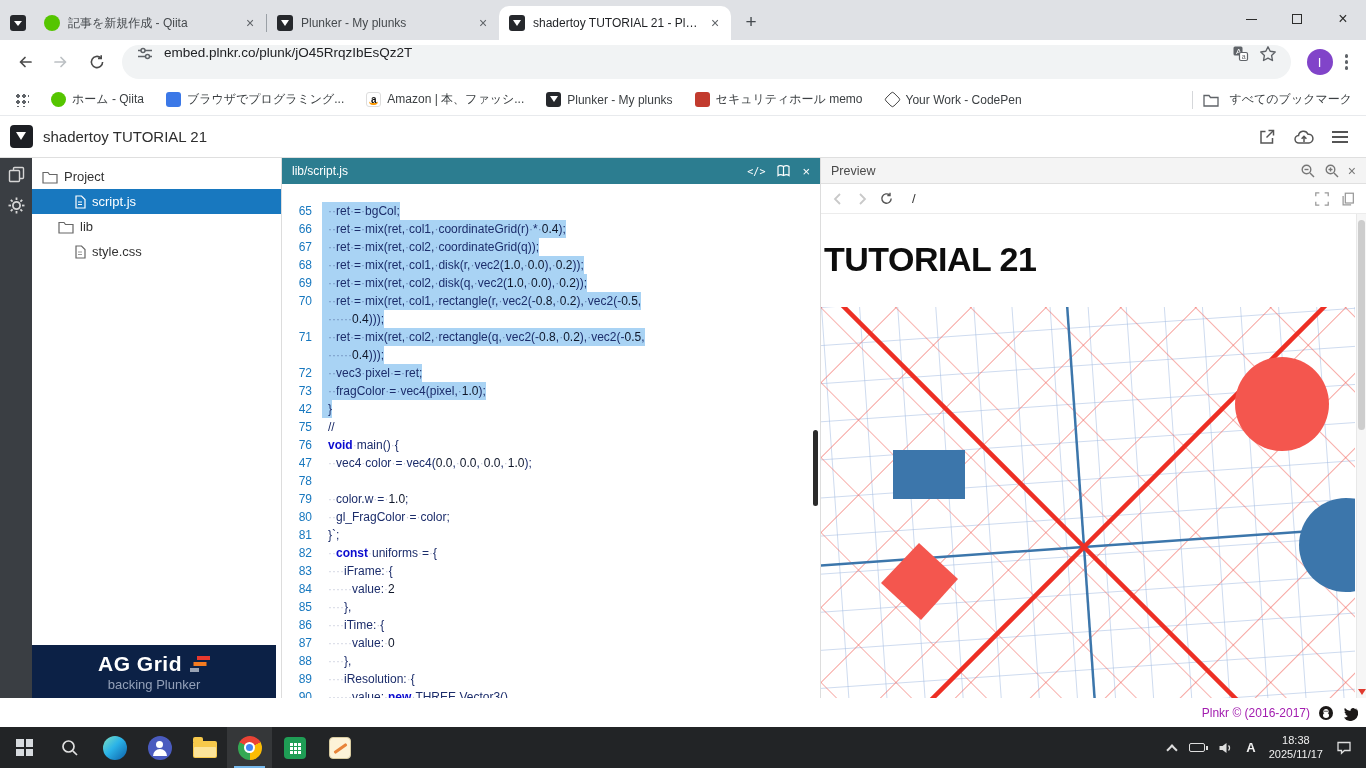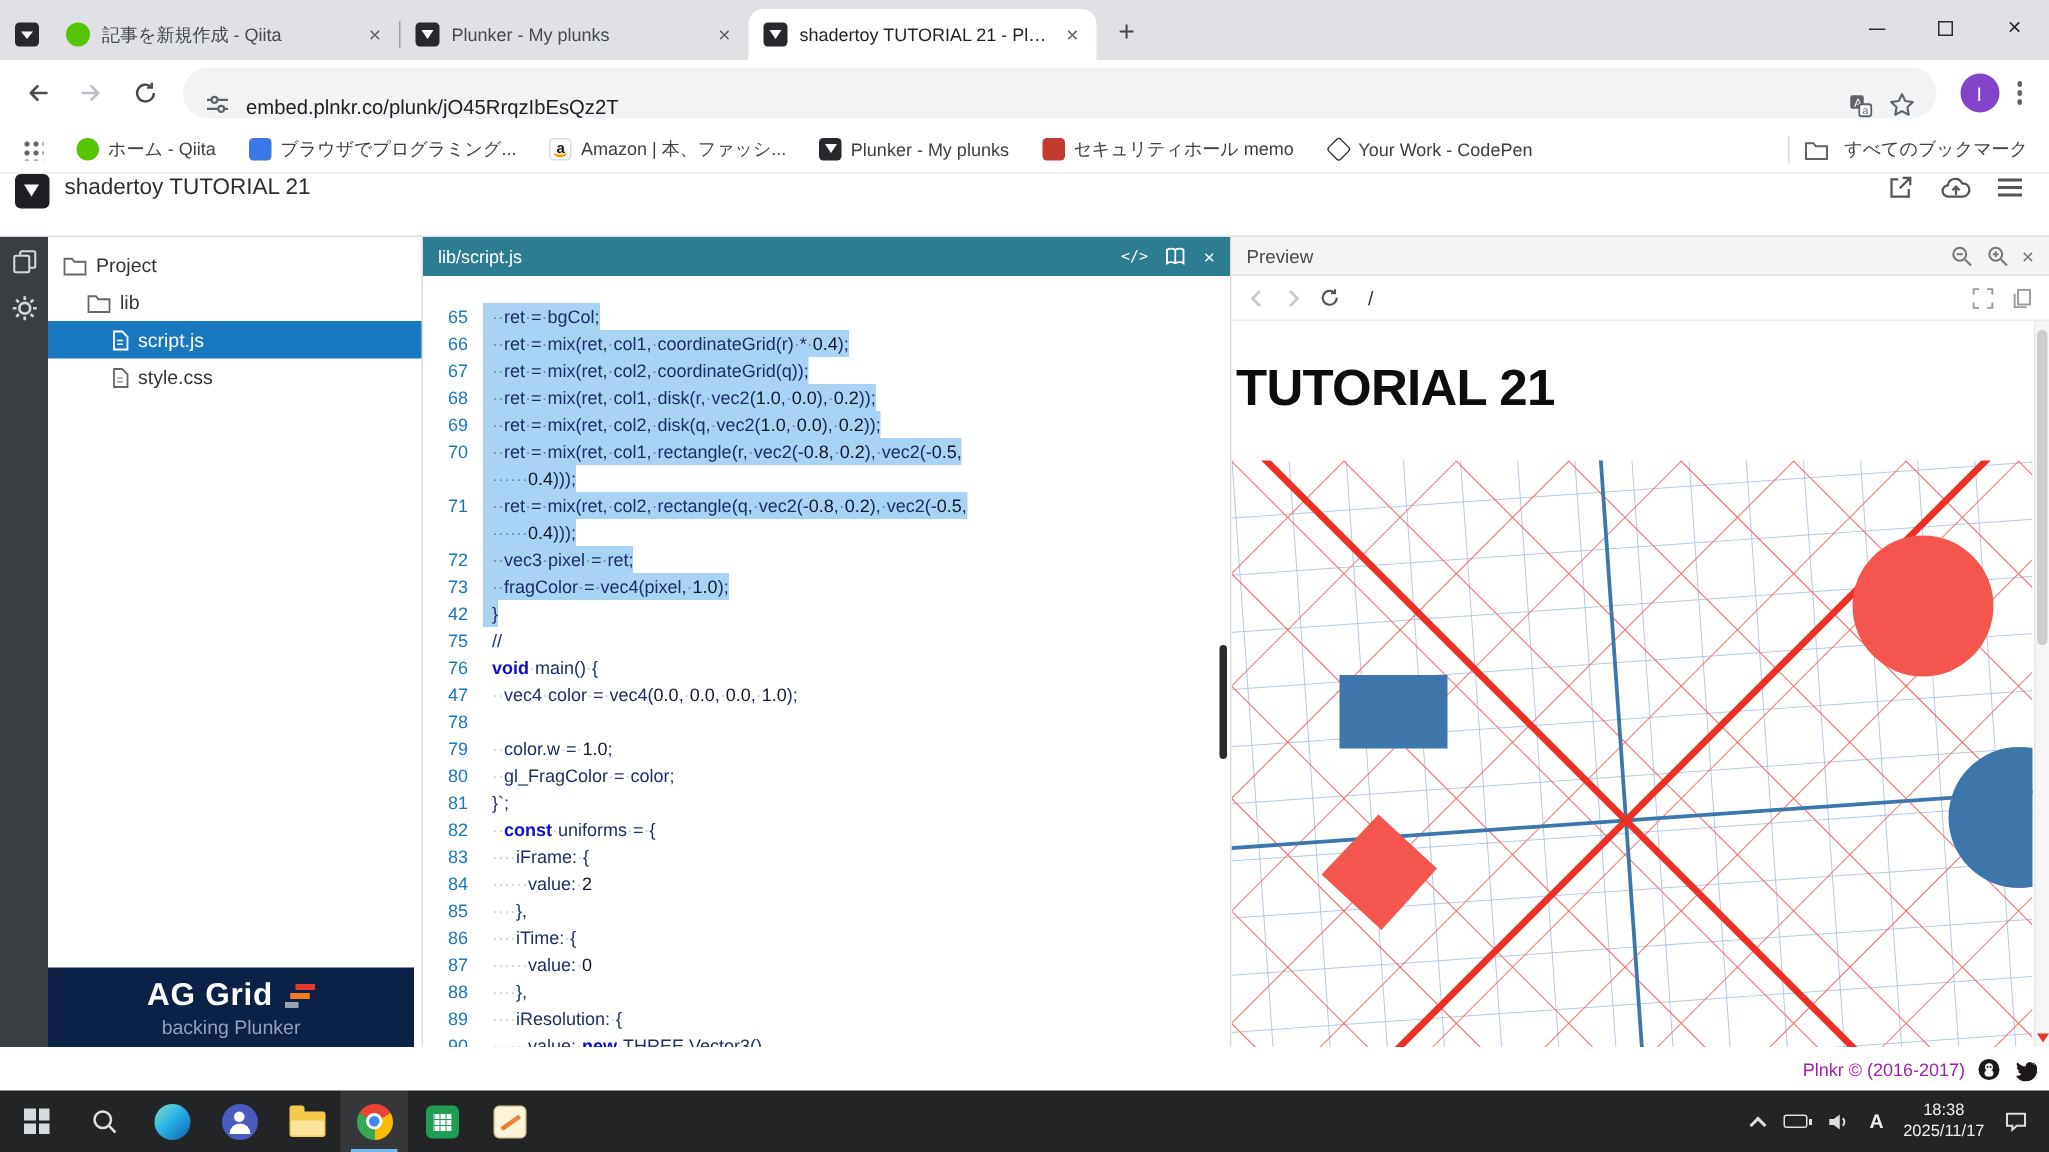--- a/index.html
+++ b/index.html
@@ -23,21 +23,21 @@
   .gl-max{width:10px;height:10px;border:1px solid #2c2c2c}
   .gl-close{font-size:16px;line-height:1}
   .fi{width:16px;height:16px;flex:none;position:relative}
   .fi.qiita{background:#55c500;border-radius:50%}
   .fi.plunker{background:#26282c;border-radius:3px}
   .fi.plunker::after{content:"";position:absolute;left:4px;top:5px;border-left:4px solid transparent;border-right:4px solid transparent;border-top:6px solid #fff}
 
   
   #addrbar{height:44px;background:#fff;display:flex;align-items:center;padding:0 8px;gap:2px;flex:none}
   .navbtn{width:34px;height:34px;border-radius:50%;display:flex;align-items:center;justify-content:center;flex:none}
-  #urlpill{flex:1;height:34px;background:#f1f3f4;border-radius:17px;display:flex;align-items:flex-end;padding:0 14px;gap:10px;margin:0 6px;min-width:0}
+  #urlpill{flex:1;height:34px;background:#f1f3f4;border-radius:17px;display:flex;align-items:flex-start;padding:0 14px;gap:10px;margin:0 6px;min-width:0}
   #urltext{font-size:13.5px;color:#202124;flex:1;white-space:nowrap;overflow:hidden}
   #avatar{width:26px;height:26px;border-radius:50%;background:#8144c9;color:#fff;font-size:13px;display:flex;align-items:center;justify-content:center;margin:0 8px;flex:none}
   #menu3{display:flex;flex-direction:column;gap:2.5px;margin:0 10px 0 2px}
   #menu3 i{width:3.5px;height:3.5px;border-radius:50%;background:#5f6368}
 
   
   #bmbar{height:32px;background:#fff;display:flex;align-items:center;gap:22px;padding:0 14px;font-size:12px;color:#3c4043;border-bottom:1px solid #e8eaed;flex:none}
   .bm{display:flex;align-items:center;gap:6px;min-width:0}
   .bmi{width:15px;height:15px;flex:none;position:relative;border-radius:3px}
   .bmi.qiita{background:#55c500;border-radius:50%}
@@ -46,21 +46,21 @@
   .bmi.amazon::after{content:"";position:absolute;left:2px;right:2px;bottom:1px;height:2px;border-bottom:2px solid #f90;border-radius:0 0 6px 6px}
   .bmi.plunker{background:#26282c}
   .bmi.plunker::after{content:"";position:absolute;left:3.5px;top:4px;border-left:4px solid transparent;border-right:4px solid transparent;border-top:6px solid #fff}
   .bmi.red{background:#c23b2e}
   .bmi.codepen{background:#fff;border:1px solid #222;transform:rotate(45deg) scale(.8)}
   #appsgrid{width:15px;height:15px;background-image:radial-gradient(circle,#5f6368 1.6px,transparent 1.7px);background-size:6px 6px;background-position:1px 1px;flex:none}
   #bmright{margin-left:auto;display:flex;align-items:center;gap:10px}
   .vsep{width:1px;height:18px;background:#d5d7da}
 
   
-  #pheader{height:42px;background:#fff;border-bottom:1px solid #dfdfdf;display:flex;align-items:flex-start;padding:0 10px;gap:10px;flex:none}
+  #pheader{height:42px;background:#fff;border-bottom:1px solid #dfdfdf;display:flex;align-items:center;padding:0 10px;gap:10px;flex:none}
   #plogo{width:23px;height:23px;background:#1d1f24;border-radius:4px;position:relative;flex:none}
   #plogo::after{content:"";position:absolute;left:6px;top:7px;border-left:5.5px solid transparent;border-right:5.5px solid transparent;border-top:8px solid #fff}
   #ptitle{font-size:15px;color:#2e2e2e}
   #pright{margin-left:auto;display:flex;gap:18px;align-items:center;padding-right:8px}
   .hamb{display:flex;flex-direction:column;gap:3px}
   .hamb i{width:16px;height:2px;background:#555}
 
   
   #main{display:flex;height:540px;position:relative;flex:none}
   #rail{width:32px;background:#3a3e43;display:flex;flex-direction:column;align-items:center;padding-top:8px;gap:14px;flex:none}
@@ -297,32 +297,32 @@
         </svg>
     </div>
 
     <div id="tree">
       <div class="trow" style="padding-left:10px">
         <svg width="16" height="14" viewBox="0 0 16 14">
             <path d="M1 2.5h5l1.5 2H15v8.5H1z" fill="#fff" stroke="#666" stroke-width="1.2"></path>
           </svg>
         <span>Project</span>
       </div>
-      <div class="trow" style="padding-left:26px">
-        <svg width="16" height="14" viewBox="0 0 16 14">
-            <path d="M1 2.5h5l1.5 2H15v8.5H1z" fill="#fff" stroke="#666" stroke-width="1.2"></path>
-          </svg>
-        <span>lib</span>
-      </div>
       <div class="trow selected" style="padding-left:42px">
         <svg width="12" height="14" viewBox="0 0 12 14">
             <path d="M2 1h5.5L11 4.5V13H2z" fill="#fff" stroke="#666" stroke-width="1.2"></path>
             <path d="M4 7h4M4 9.5h4" stroke="#999" stroke-width="1"></path>
           </svg>
         <span>script.js</span>
+      </div>
+      <div class="trow" style="padding-left:26px">
+        <svg width="16" height="14" viewBox="0 0 16 14">
+            <path d="M1 2.5h5l1.5 2H15v8.5H1z" fill="#fff" stroke="#666" stroke-width="1.2"></path>
+          </svg>
+        <span>lib</span>
       </div>
       <div class="trow" style="padding-left:42px">
         <svg width="12" height="14" viewBox="0 0 12 14">
             <path d="M2 1h5.5L11 4.5V13H2z" fill="#fff" stroke="#666" stroke-width="1.2"></path>
             <path d="M4 7h4M4 9.5h4" stroke="#999" stroke-width="1"></path>
           </svg>
         <span>style.css</span>
       </div>
       <div id="ad">
         <div id="adline1">

